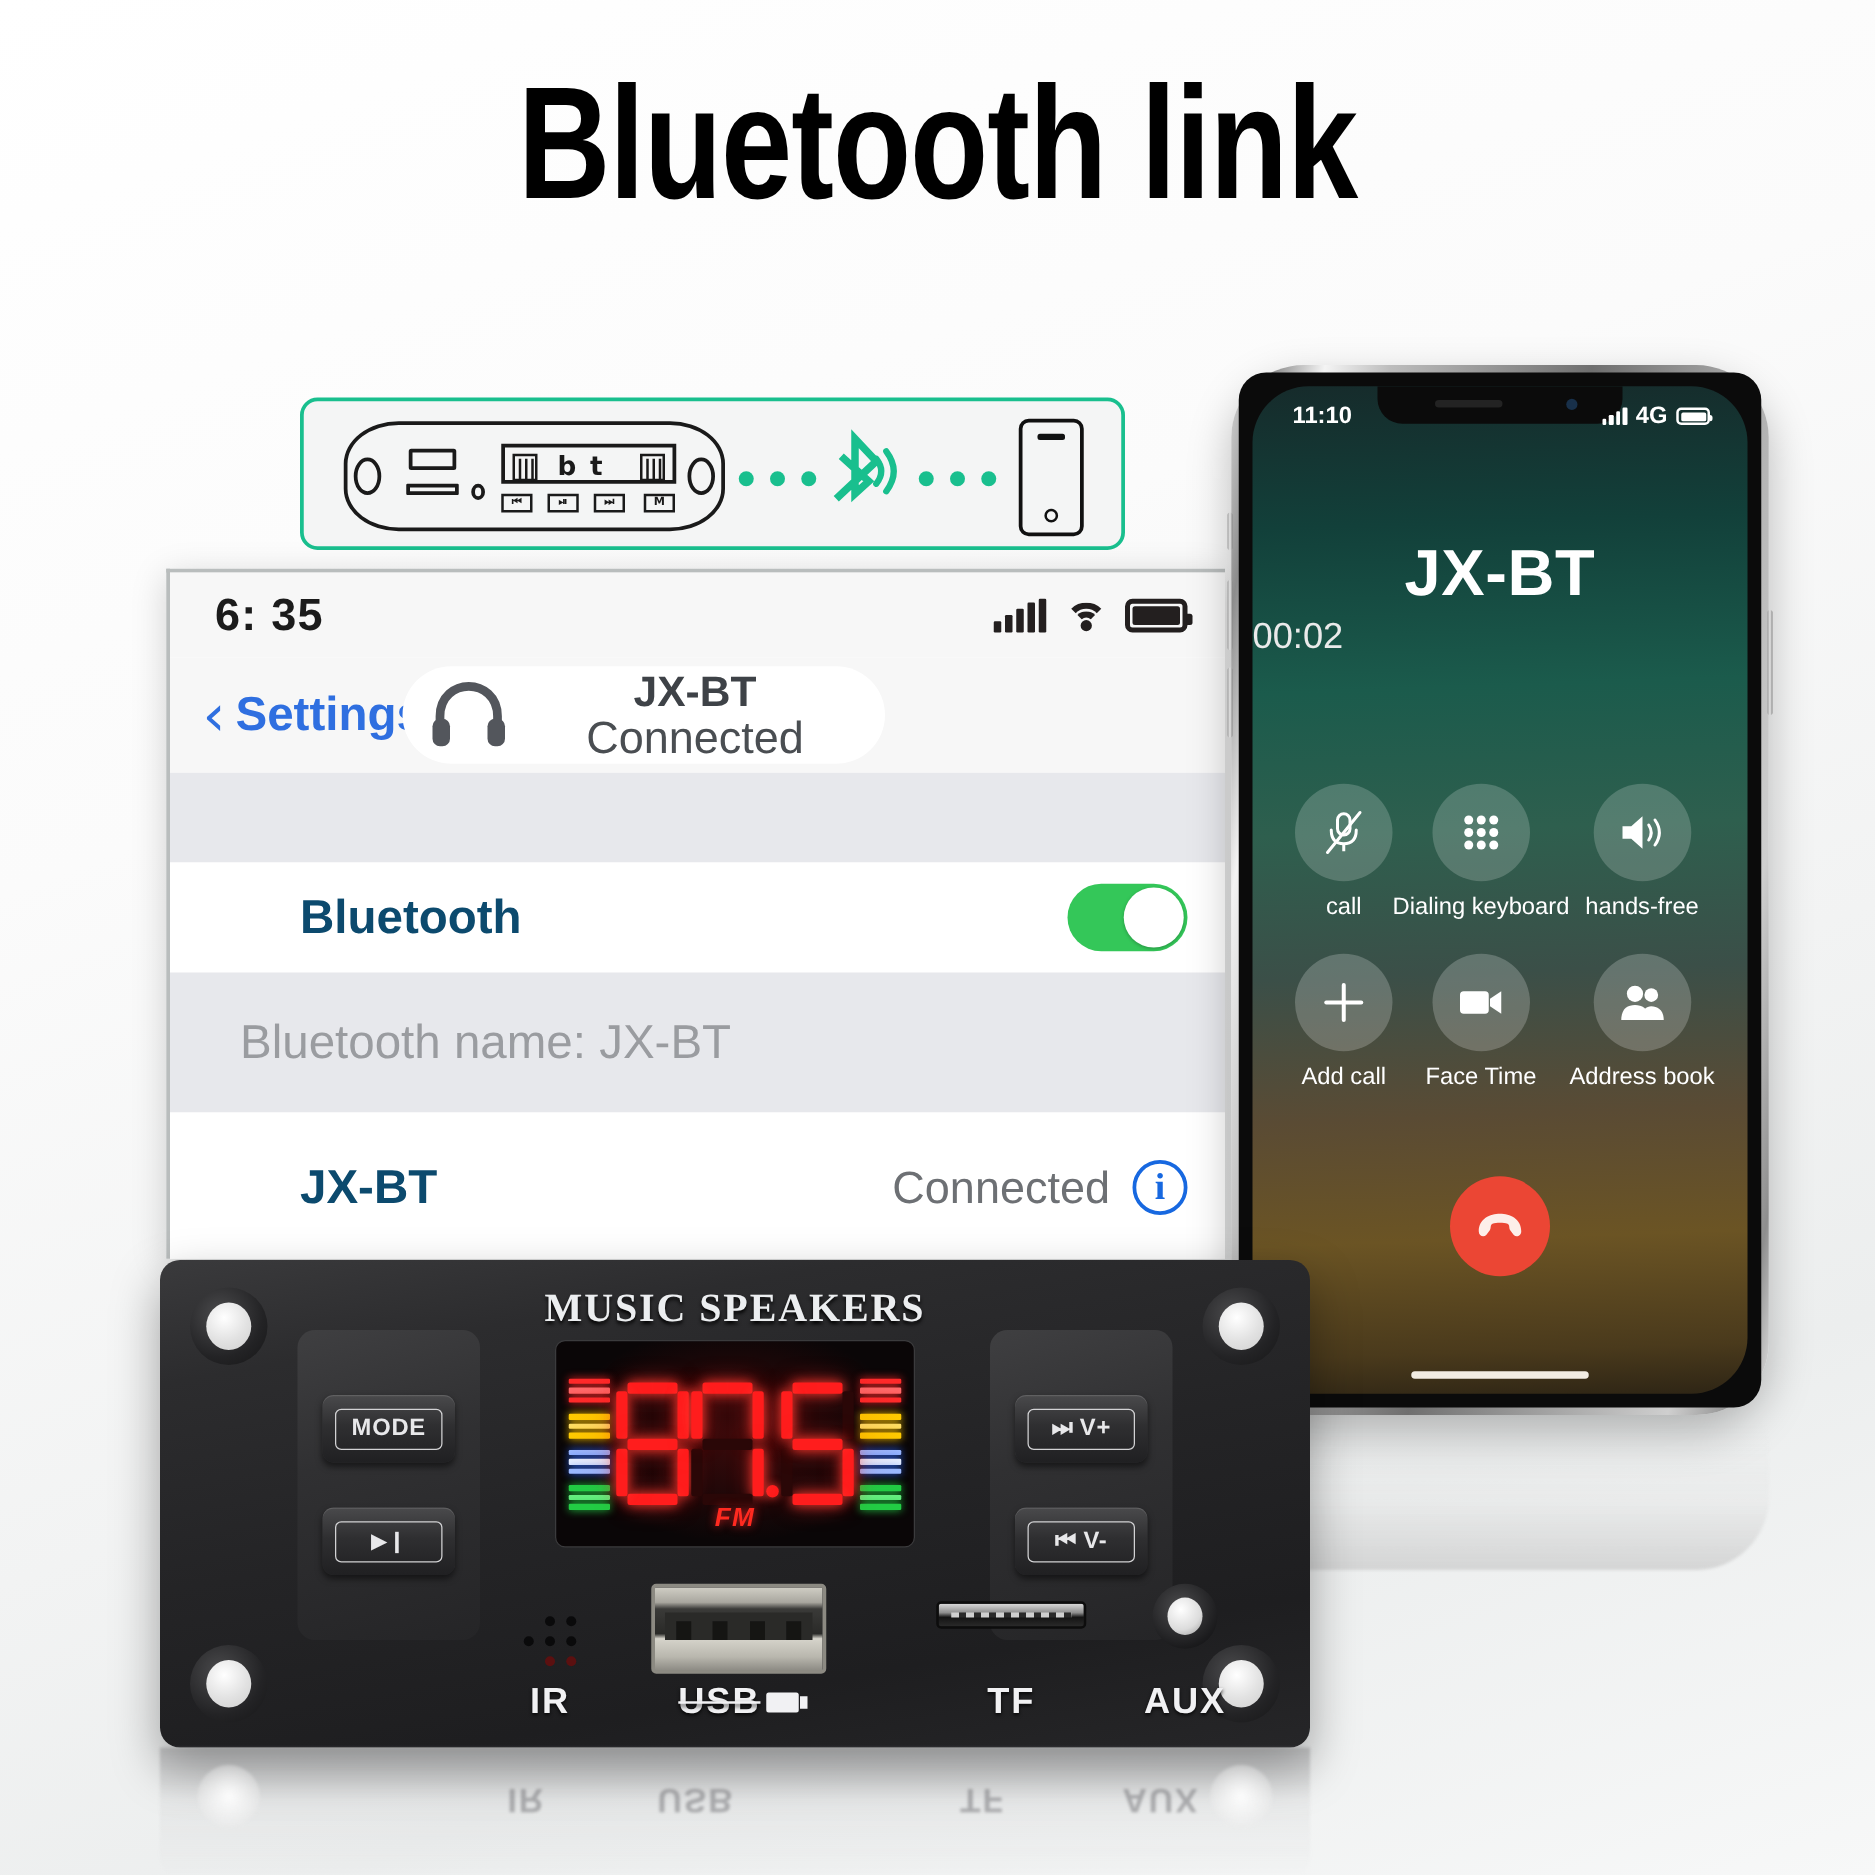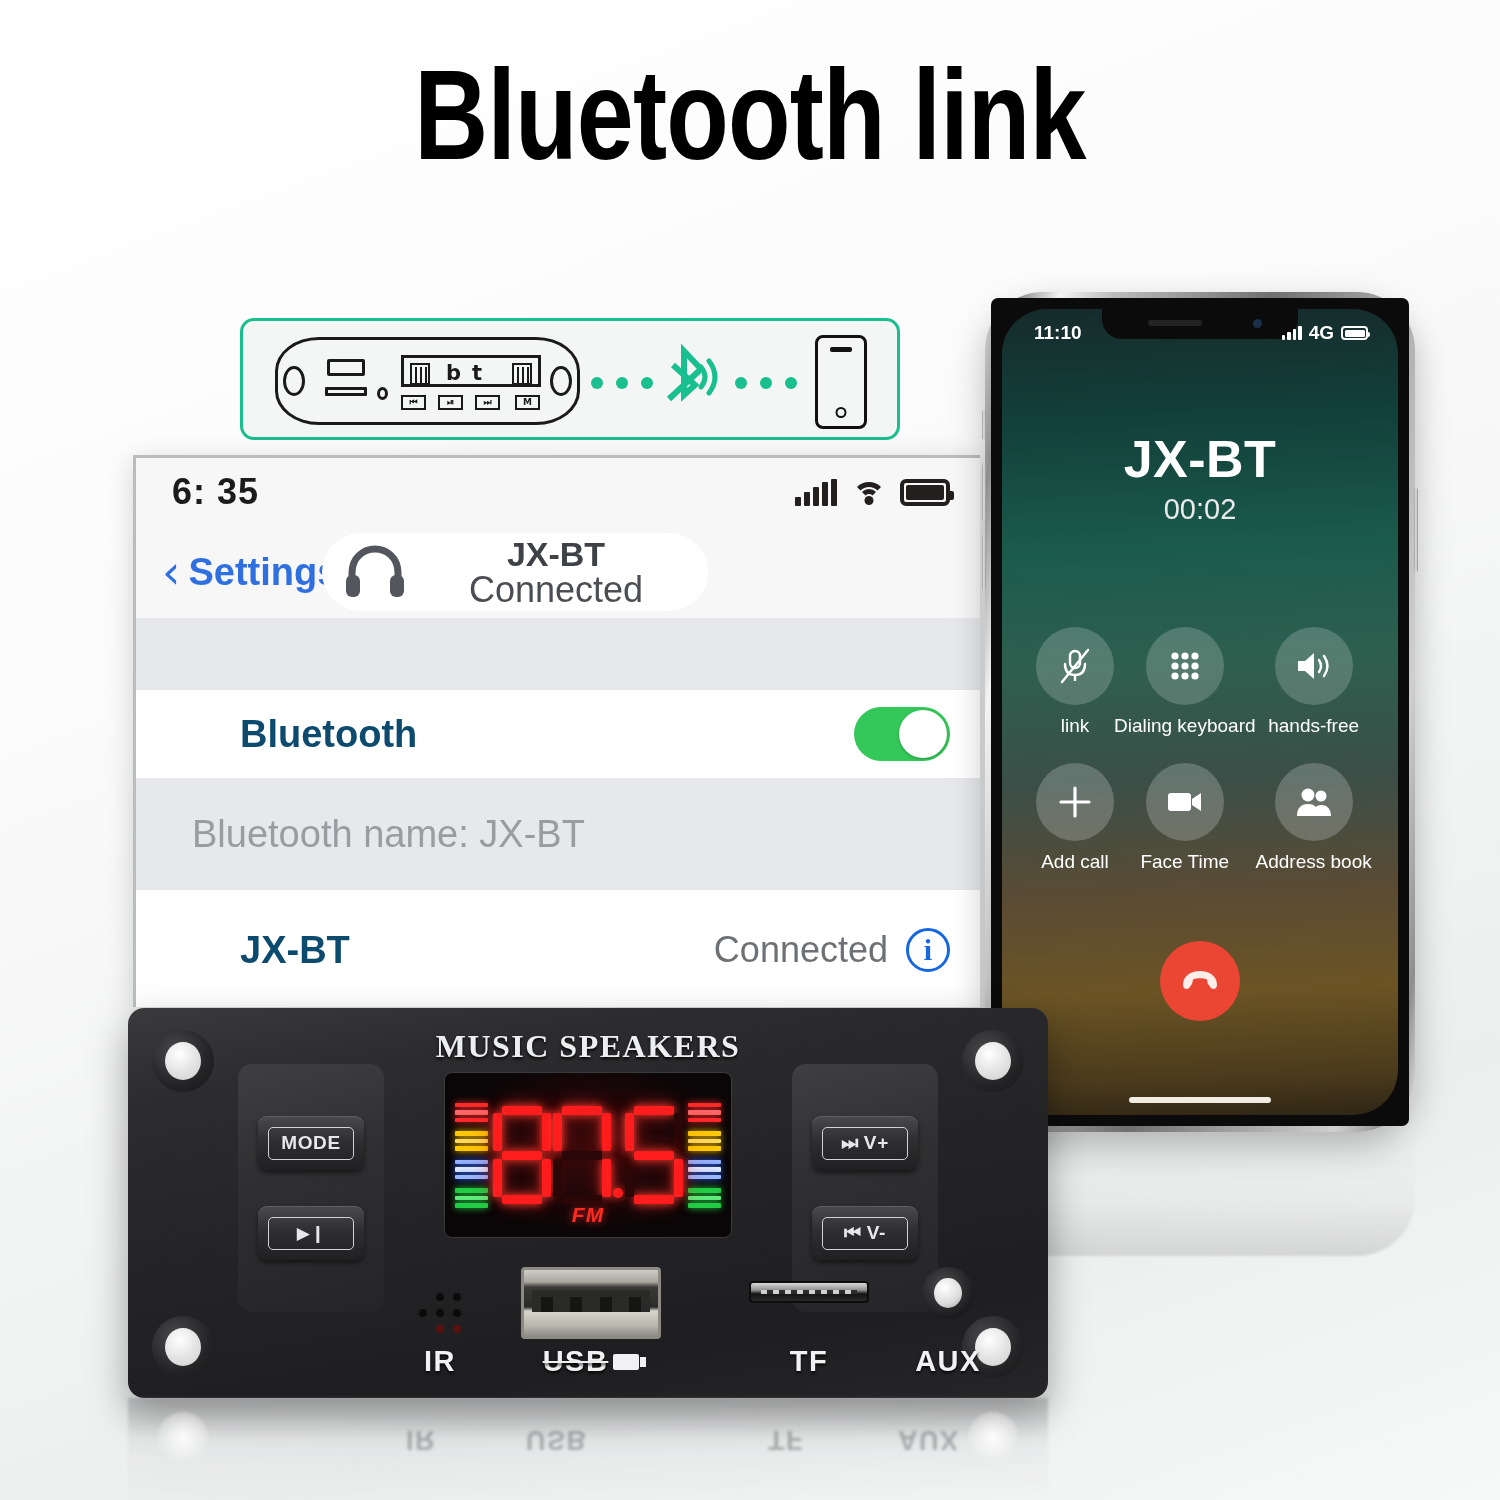--- a/index.html
+++ b/index.html
@@ -232,21 +232,21 @@
     width: 430px; height: 840px;
   }
   #phone-frame {
     position: absolute; inset: 0;
     border-radius: 58px;
     background: linear-gradient(100deg,#d8d8d8 0%,#8d8d8d 6%,#f4f4f4 13%,#bdbdbd 22%,#6f6f6f 50%,#cfcfcf 86%,#8e8e8e 95%,#e8e8e8 100%);
     box-shadow: 0 14px 34px rgba(0,0,0,0.25);
   }
   #phone-inner {
     position: absolute; inset: 6px;
-    border-radius: 7px;
+    border-radius: 22px;
     background: #0b0b0b;
   }
   #phone-screen {
     position: absolute; inset: 11px;
     border-radius: 45px;
     overflow: hidden;
     background: linear-gradient(178deg,
       #162b2b 0%, #12403a 14%, #1b5b4c 30%,
       #2e5f4e 44%, #3b4f48 58%, #5a4b34 72%,
       #6b5424 84%, #4a3a1c 95%, #2e2515 100%);
@@ -294,21 +294,21 @@
     content: ""; position: absolute; right: -4px; top: 4px;
     width: 2.5px; height: 5px; background: #fff; border-radius: 0 2px 2px 0;
   }
   .ph-batt i { display: block; height: 100%; background: #fff; border-radius: 1.5px; }
 
   #call-name {
     position: absolute; top: 120px; left: 0; right: 0; text-align: center;
     color: #fff; font-size: 52px; font-weight: bold; letter-spacing: 0.5px;
   }
   #call-timer {
-    position: absolute; top: 184px; left: 0; right: 0; text-align: center;
+    position: absolute; top: 184px; left: 0; right: 0; 
     color: #eaeaea; font-size: 29px;
   }
   #call-grid {
     position: absolute; top: 318px; left: 0; right: 0;
     display: grid; grid-template-columns: repeat(3, 1fr);
     row-gap: 26px;
     padding: 0 34px;
   }
   .call-cell { display: flex; flex-direction: column; align-items: center; gap: 10px; }
   .call-circle {
@@ -684,21 +684,21 @@
 
         <div class="call-cell">
           <div class="call-circle">
             <svg width="36" height="38" viewBox="0 0 36 38">
               <rect x="13" y="4" width="10" height="17" rx="5" fill="none" stroke="#fff" stroke-width="2.4"></rect>
               <path d="M8 17 C8 25 12 28 18 28 C24 28 28 25 28 17" fill="none" stroke="#fff" stroke-width="2.4" stroke-linecap="round"></path>
               <line x1="18" y1="28" x2="18" y2="34" stroke="#fff" stroke-width="2.4"></line>
               <line x1="5" y1="35" x2="31" y2="3" stroke="#fff" stroke-width="2.4" stroke-linecap="round"></line>
             </svg>
           </div>
-          <div class="call-label">link</div>
+          <div class="call-label">call</div>
         </div>
 
         <div class="call-cell">
           <div class="call-circle">
             <svg width="38" height="38" viewBox="0 0 38 38">
               <g fill="#fff">
                 <circle cx="9" cy="9" r="3.6"></circle>
                   <circle cx="19" cy="9" r="3.6"></circle>
                   <circle cx="29" cy="9" r="3.6"></circle>
                 <circle cx="9" cy="19" r="3.6"></circle>

